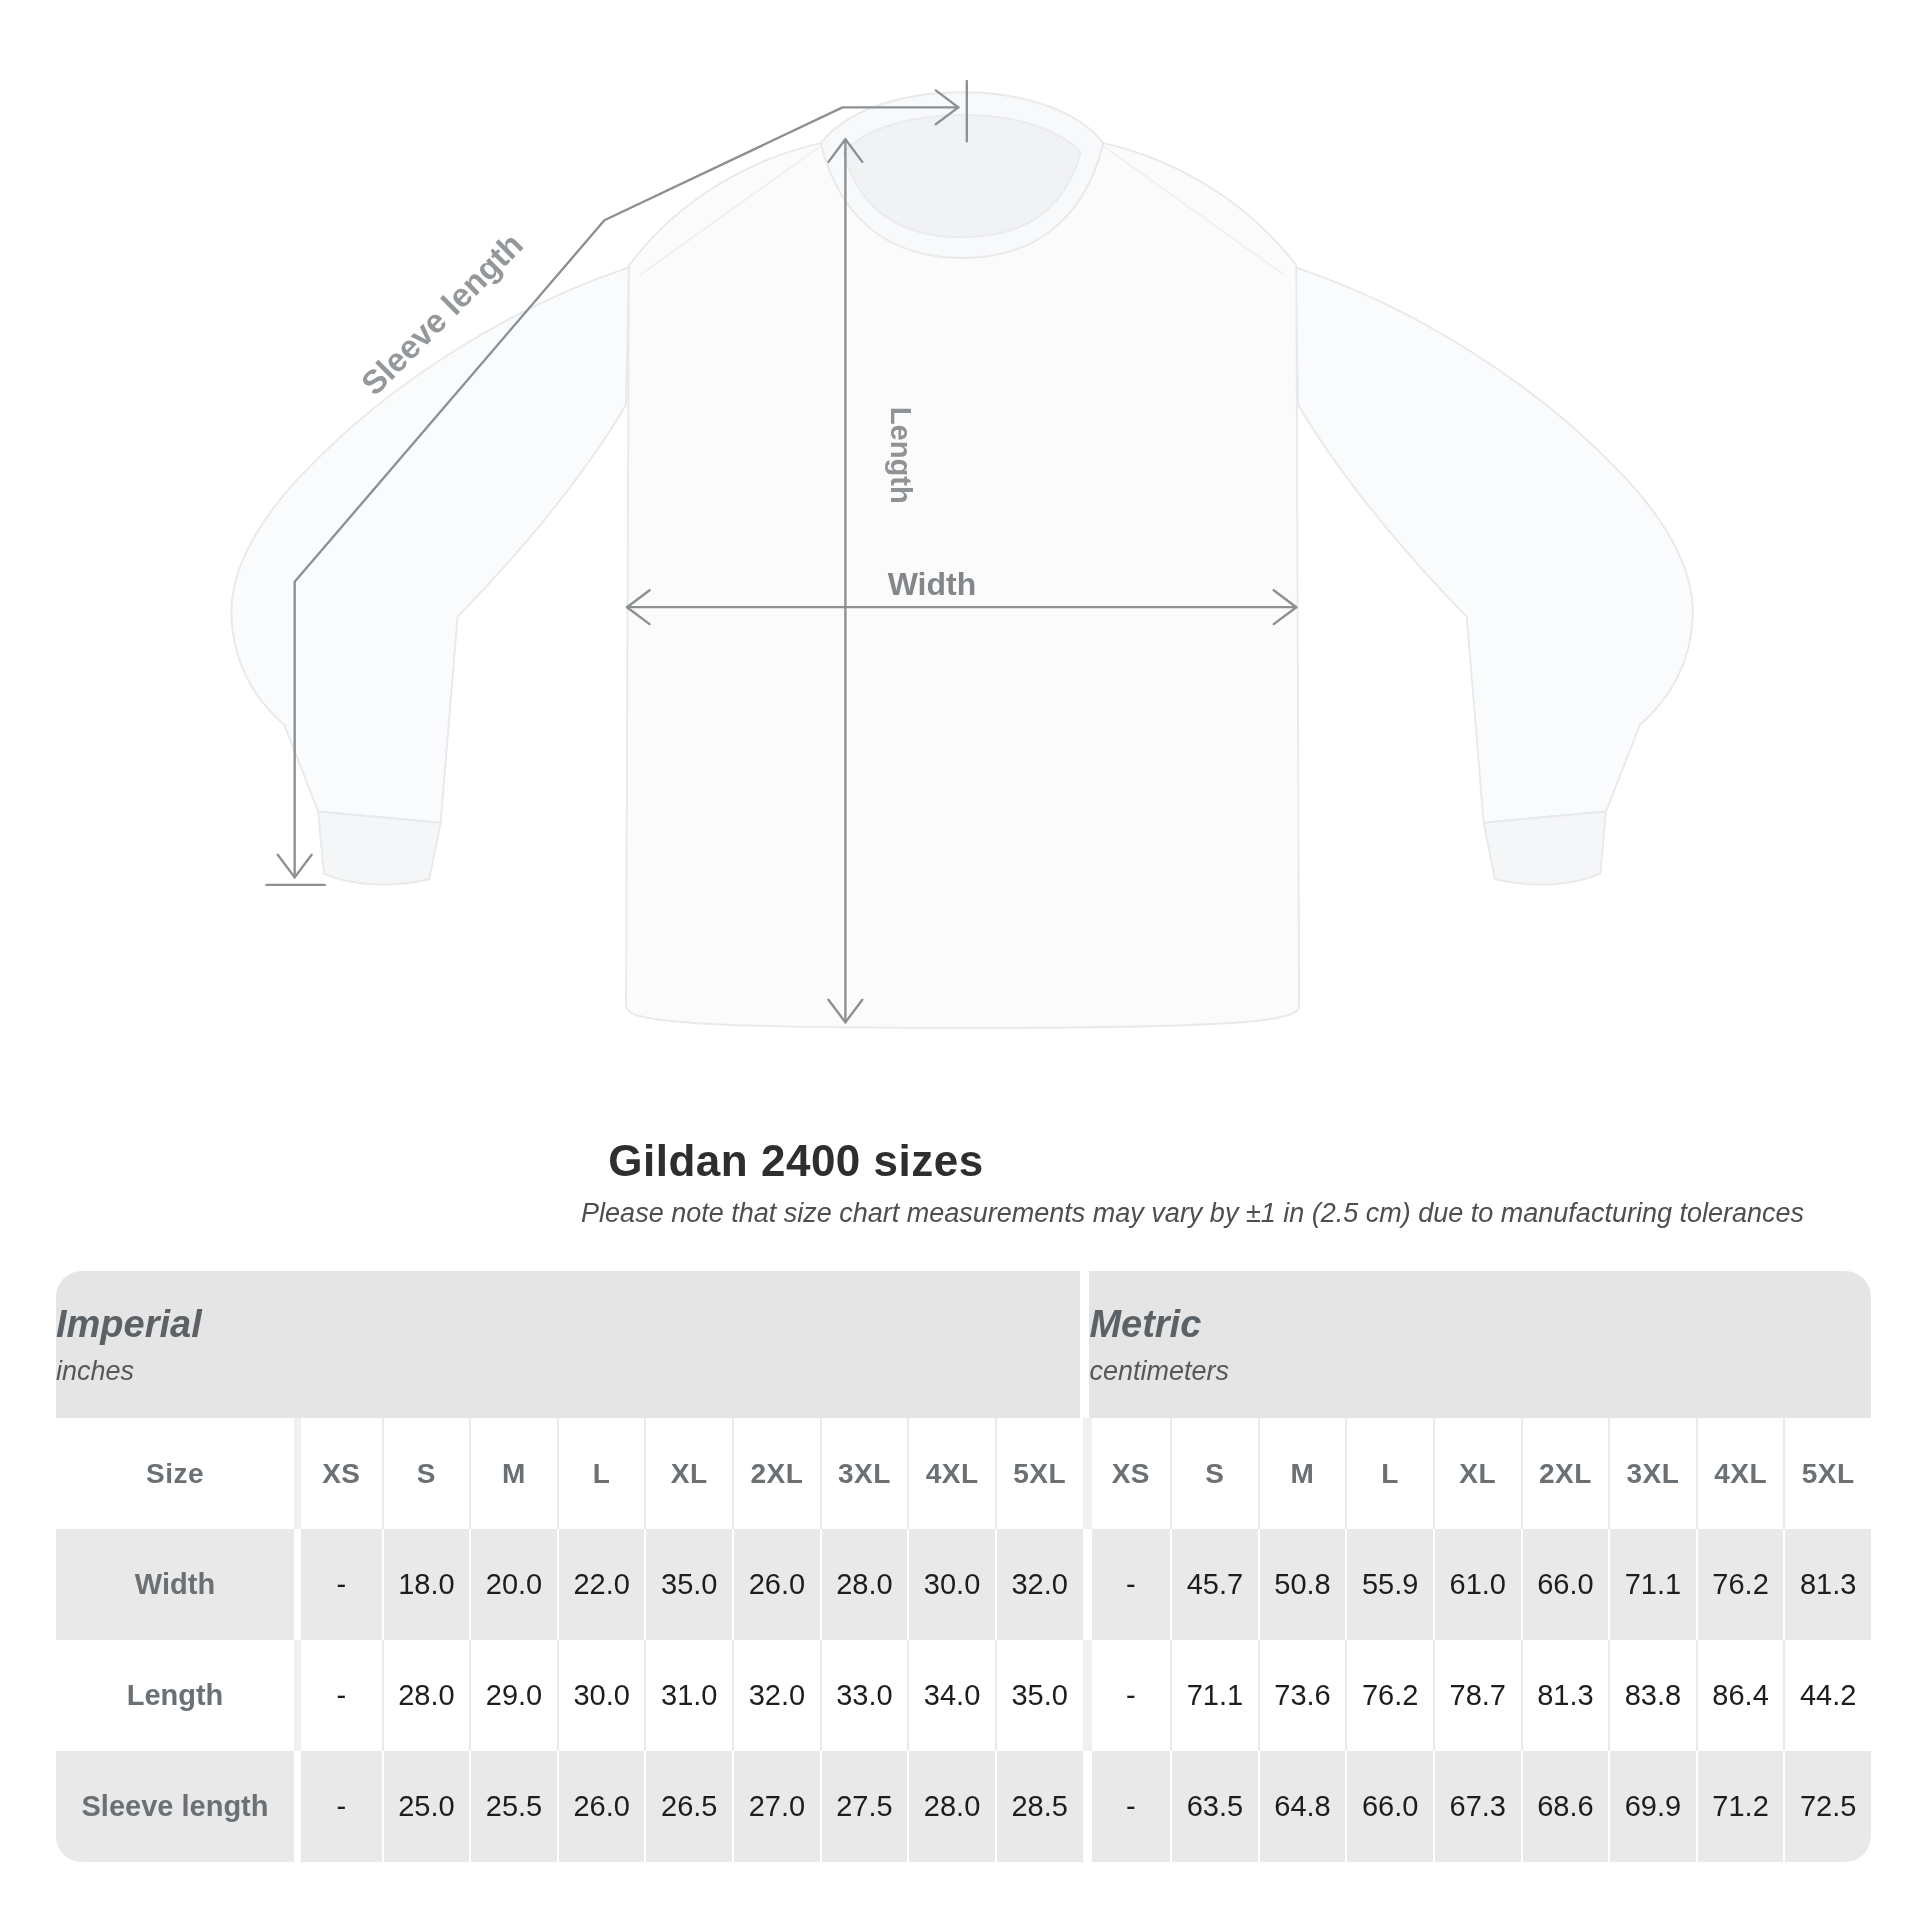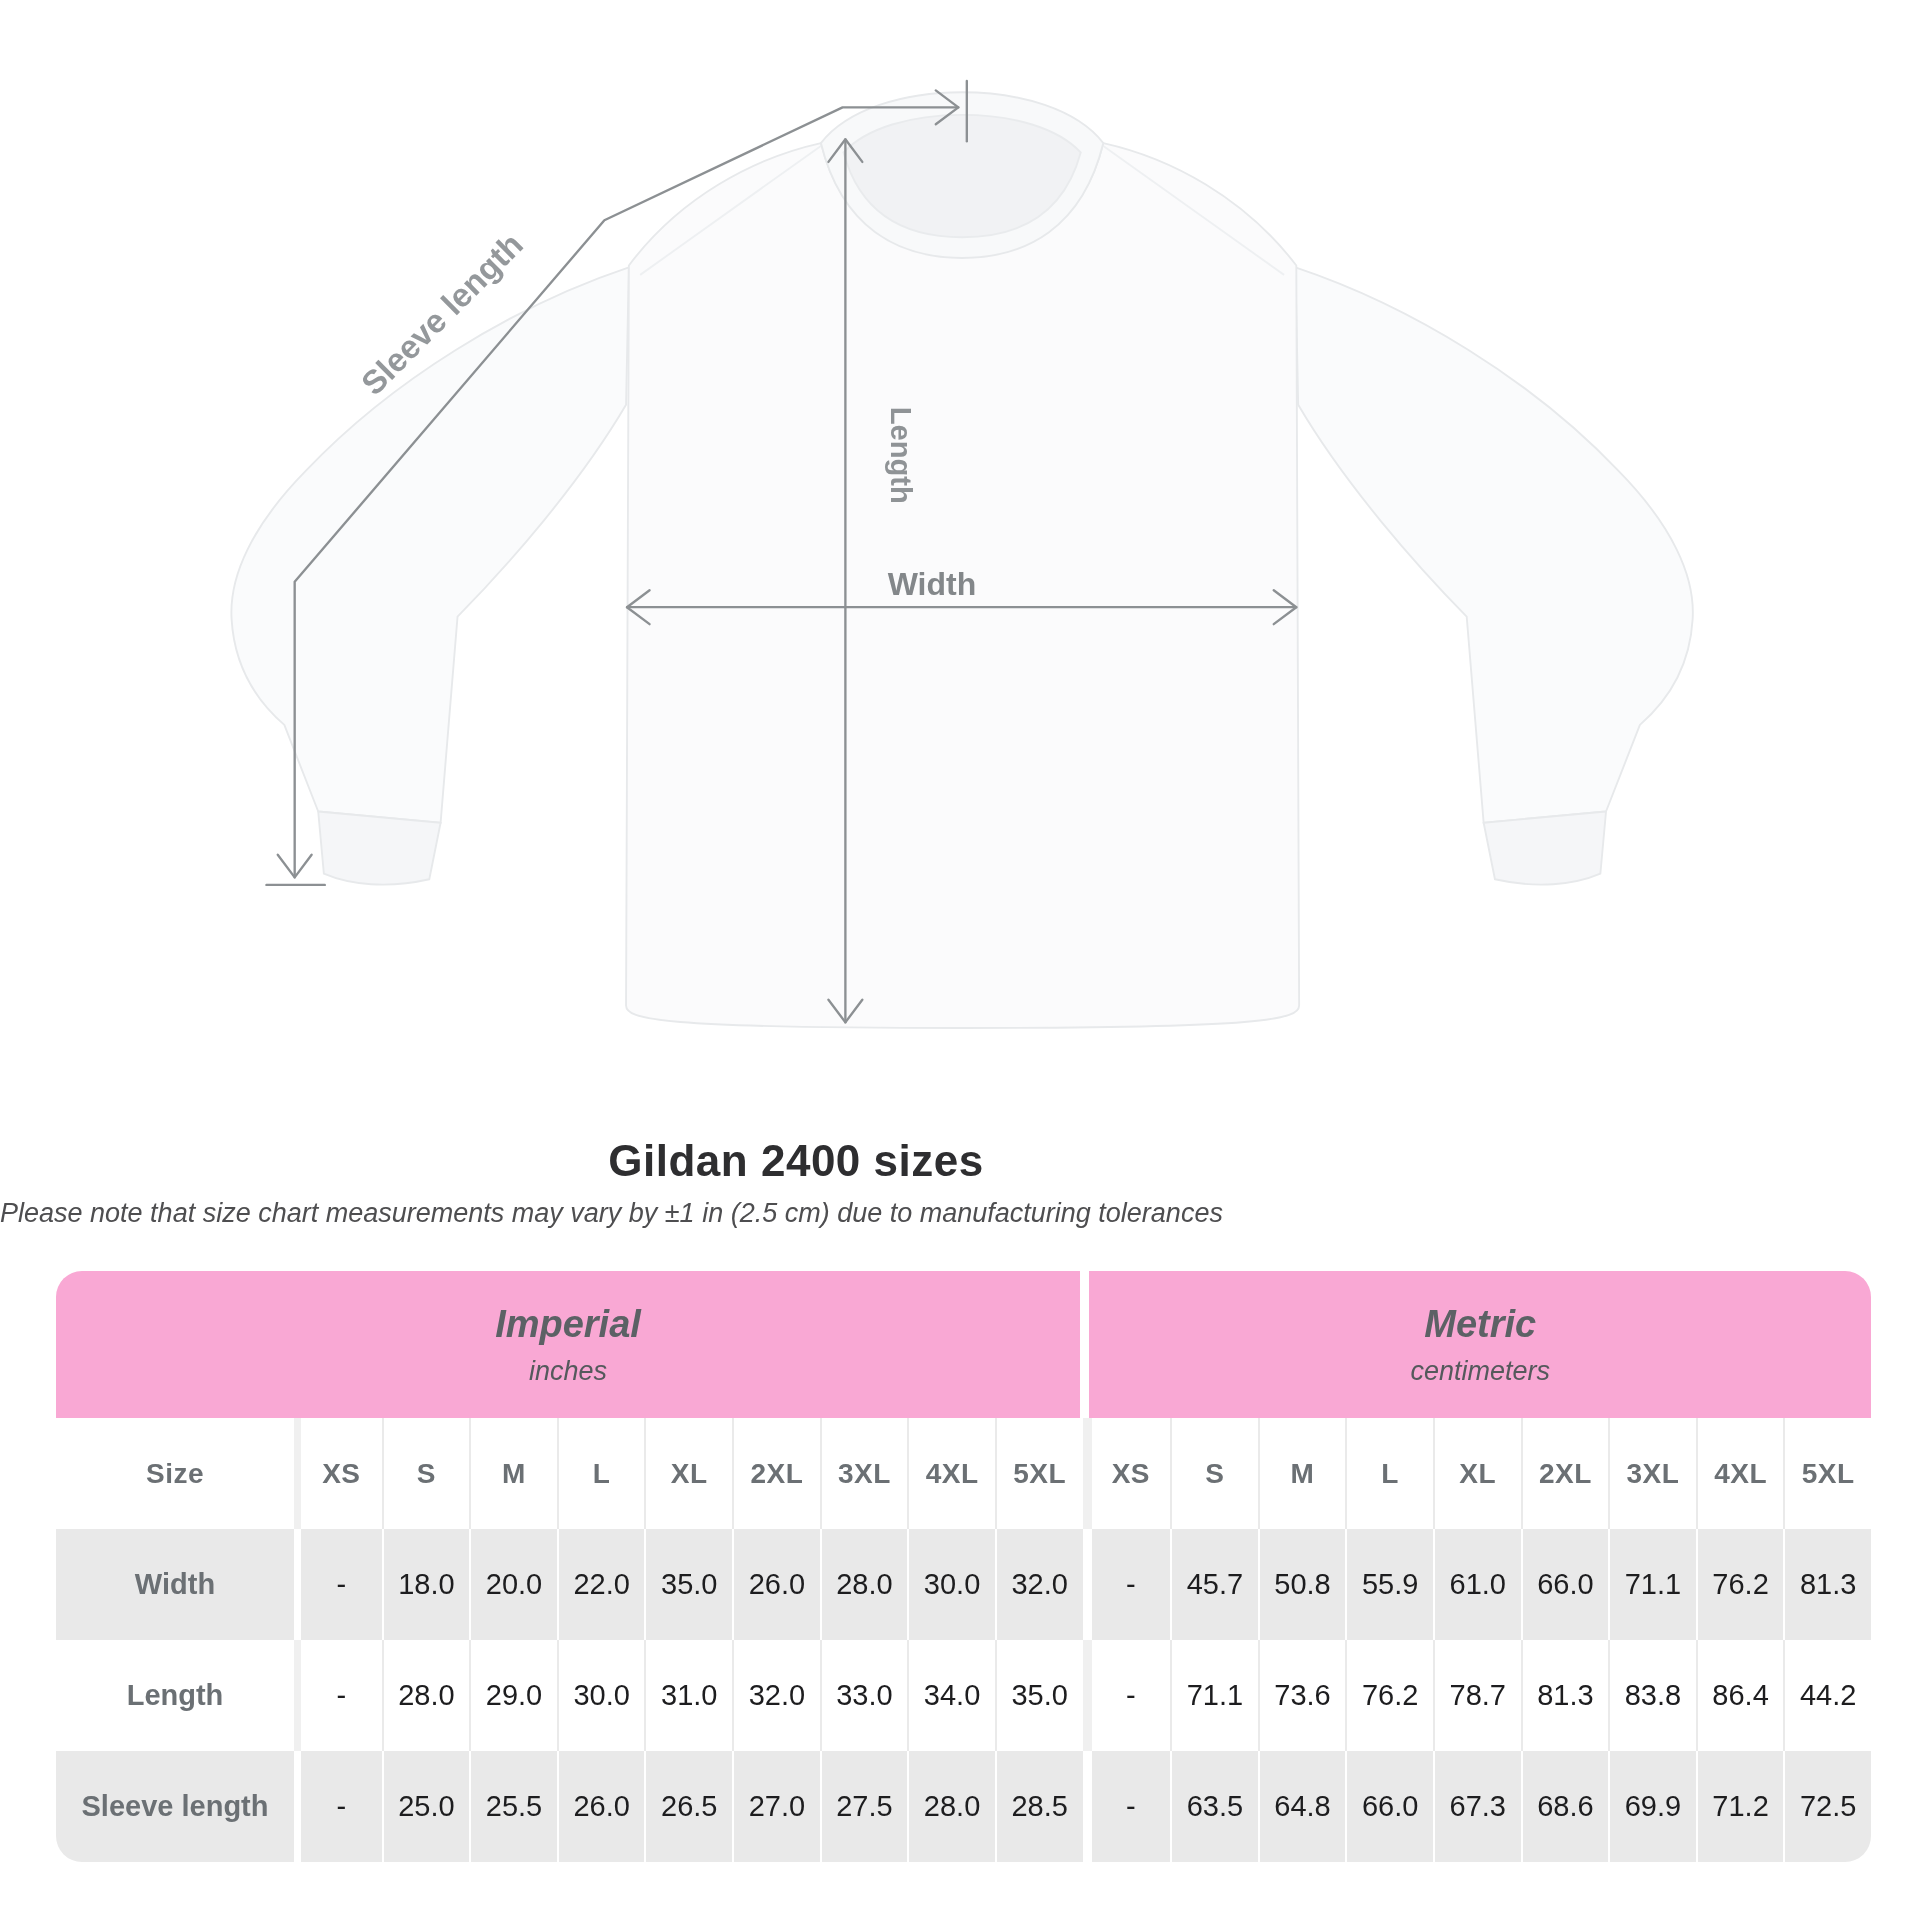--- a/index.html
+++ b/index.html
@@ -2,27 +2,27 @@
 <html style="font-size:15px"><head>
 <meta charset="utf-8">
 <style>
   html,body{margin:0;padding:0;background:#fff;}
   .page{position:relative;width:1928px;height:1928px;background:#ffffff;overflow:hidden;
         font-family:"Liberation Sans", sans-serif;}
   .diagram{position:absolute;left:0;top:0;}
 
   .title{position:absolute;left:0;top:1136px;width:1592px;text-align:center;
          font-size:44px;font-weight:700;color:#2e2e30;letter-spacing:0.5px;}
-  .note{position:absolute;left:0;top:1198px;width:1776px;text-align:left;
-        font-size:27px;font-style:italic;color:#4e4e50;}
+  .note{position:absolute;left:0;top:1198px;width:1776px;text-align:right;
+        font-size:27px;font-style:italic;color:#4e4e50;padding-left:28px;}
 
   .size-table{position:absolute;left:56px;top:1271px;width:1815px;border-radius:26px;overflow:hidden;}
 
   .unit-band{display:grid;grid-template-columns:1024px 9.4px 1fr;height:147px;}
-  .unit{background:#f9a8d4;display:flex;flex-direction:column;align-items:center;justify-content:center;gap:10px;}
+  .unit{background:#e5e5e5;display:flex;flex-direction:column;align-items:flex-start;justify-content:center;gap:10px;}
   .unit-divider{background:#ffffff;}
   .unit-label{font-size:38px;font-weight:700;font-style:italic;color:#5c6165;}
   .unit-sub{font-size:27px;font-style:italic;color:#55595c;}
 
   .t-row{display:grid;grid-template-columns:238px repeat(18,1fr);height:111px;}
   .row-white{--bg:#ffffff;--sep:#eaeaea;--sepw:#f0f0f0;}
   .row-gray{--bg:#e9e9e9;--sep:#ffffff;--sepw:#ffffff;}
   .cell{background:var(--bg);display:flex;align-items:center;justify-content:center;
         font-size:29px;color:#1d1d1f;}
   .cell:not(:first-child){border-left:2.8px solid var(--sep);}

